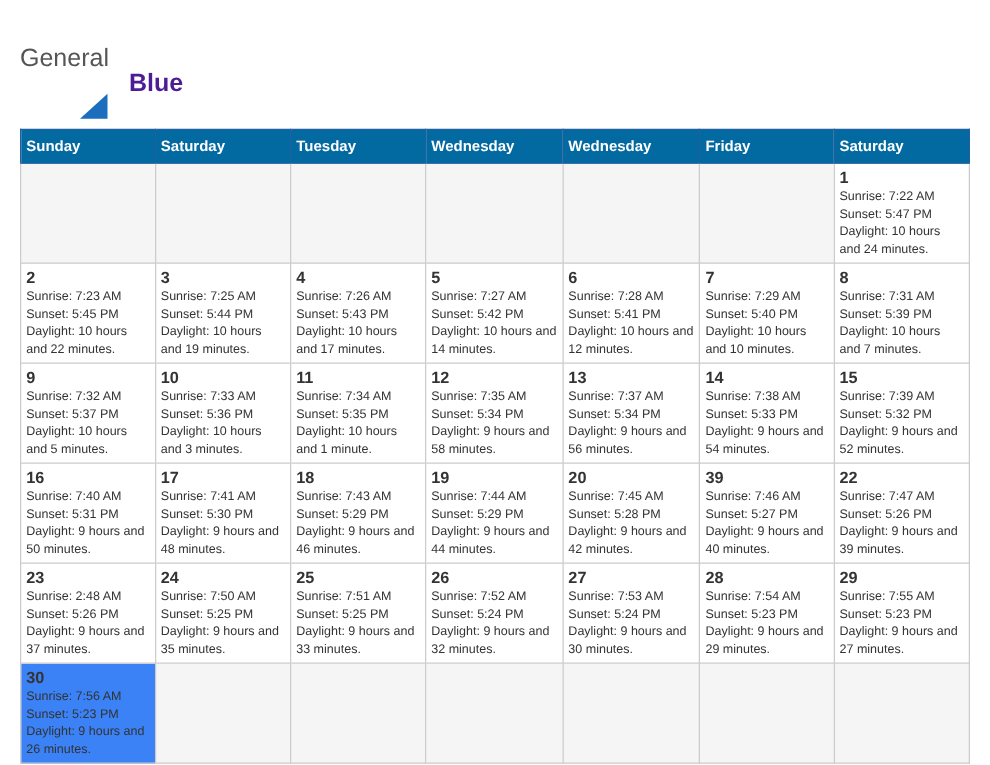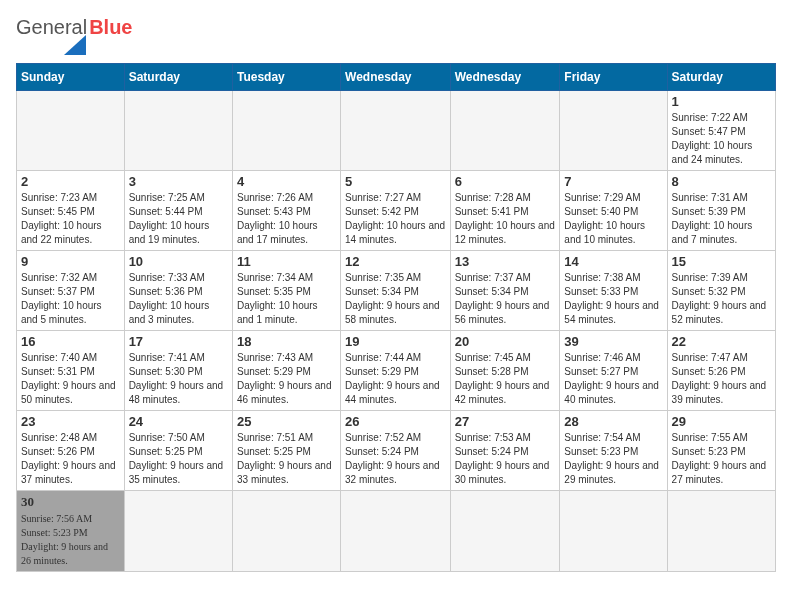--- a/index.html
+++ b/index.html
@@ -69,32 +69,31 @@
     }
     .day-info {
       font-size: 10px;
       color: #333;
       line-height: 1.4;
     }
     .last-row td {
       background: #f5f5f5;
     }
     .last-row td.has-data {
-      background: #a3a3a3;
-      font-family: Liberation Serif, serif;
+      background: #3b82f6;
     }
   </style>
 </head>
 <body>
 
 <div class="header">
   <div class="logo">
-    <div style="display:flex; align-items:center; gap:2px;">
+    <div style="display:flex; align-items:center; gap:16px;">
       <span style="font-size:20px; color:#555; font-weight:normal;">General</span>
-      <span style="font-size:20px; color:#ef4444; font-weight:bold;">Blue</span>
+      <span style="font-size:20px; color:#4c1d95; font-weight:bold;margin-top:40px;">Blue</span>
     </div>
     <div style="display:flex; align-items:flex-start; margin-top:-4px;">
       <div style="width:0; height:0; border-left: 22px solid transparent; border-bottom: 20px solid #1a6ebd; margin-left: 48px;"></div>
     </div>
   </div>
   <div class="title-block">
     <div class="month-title"></div>
     <div class="subtitle"></div>
   </div>
 </div>

